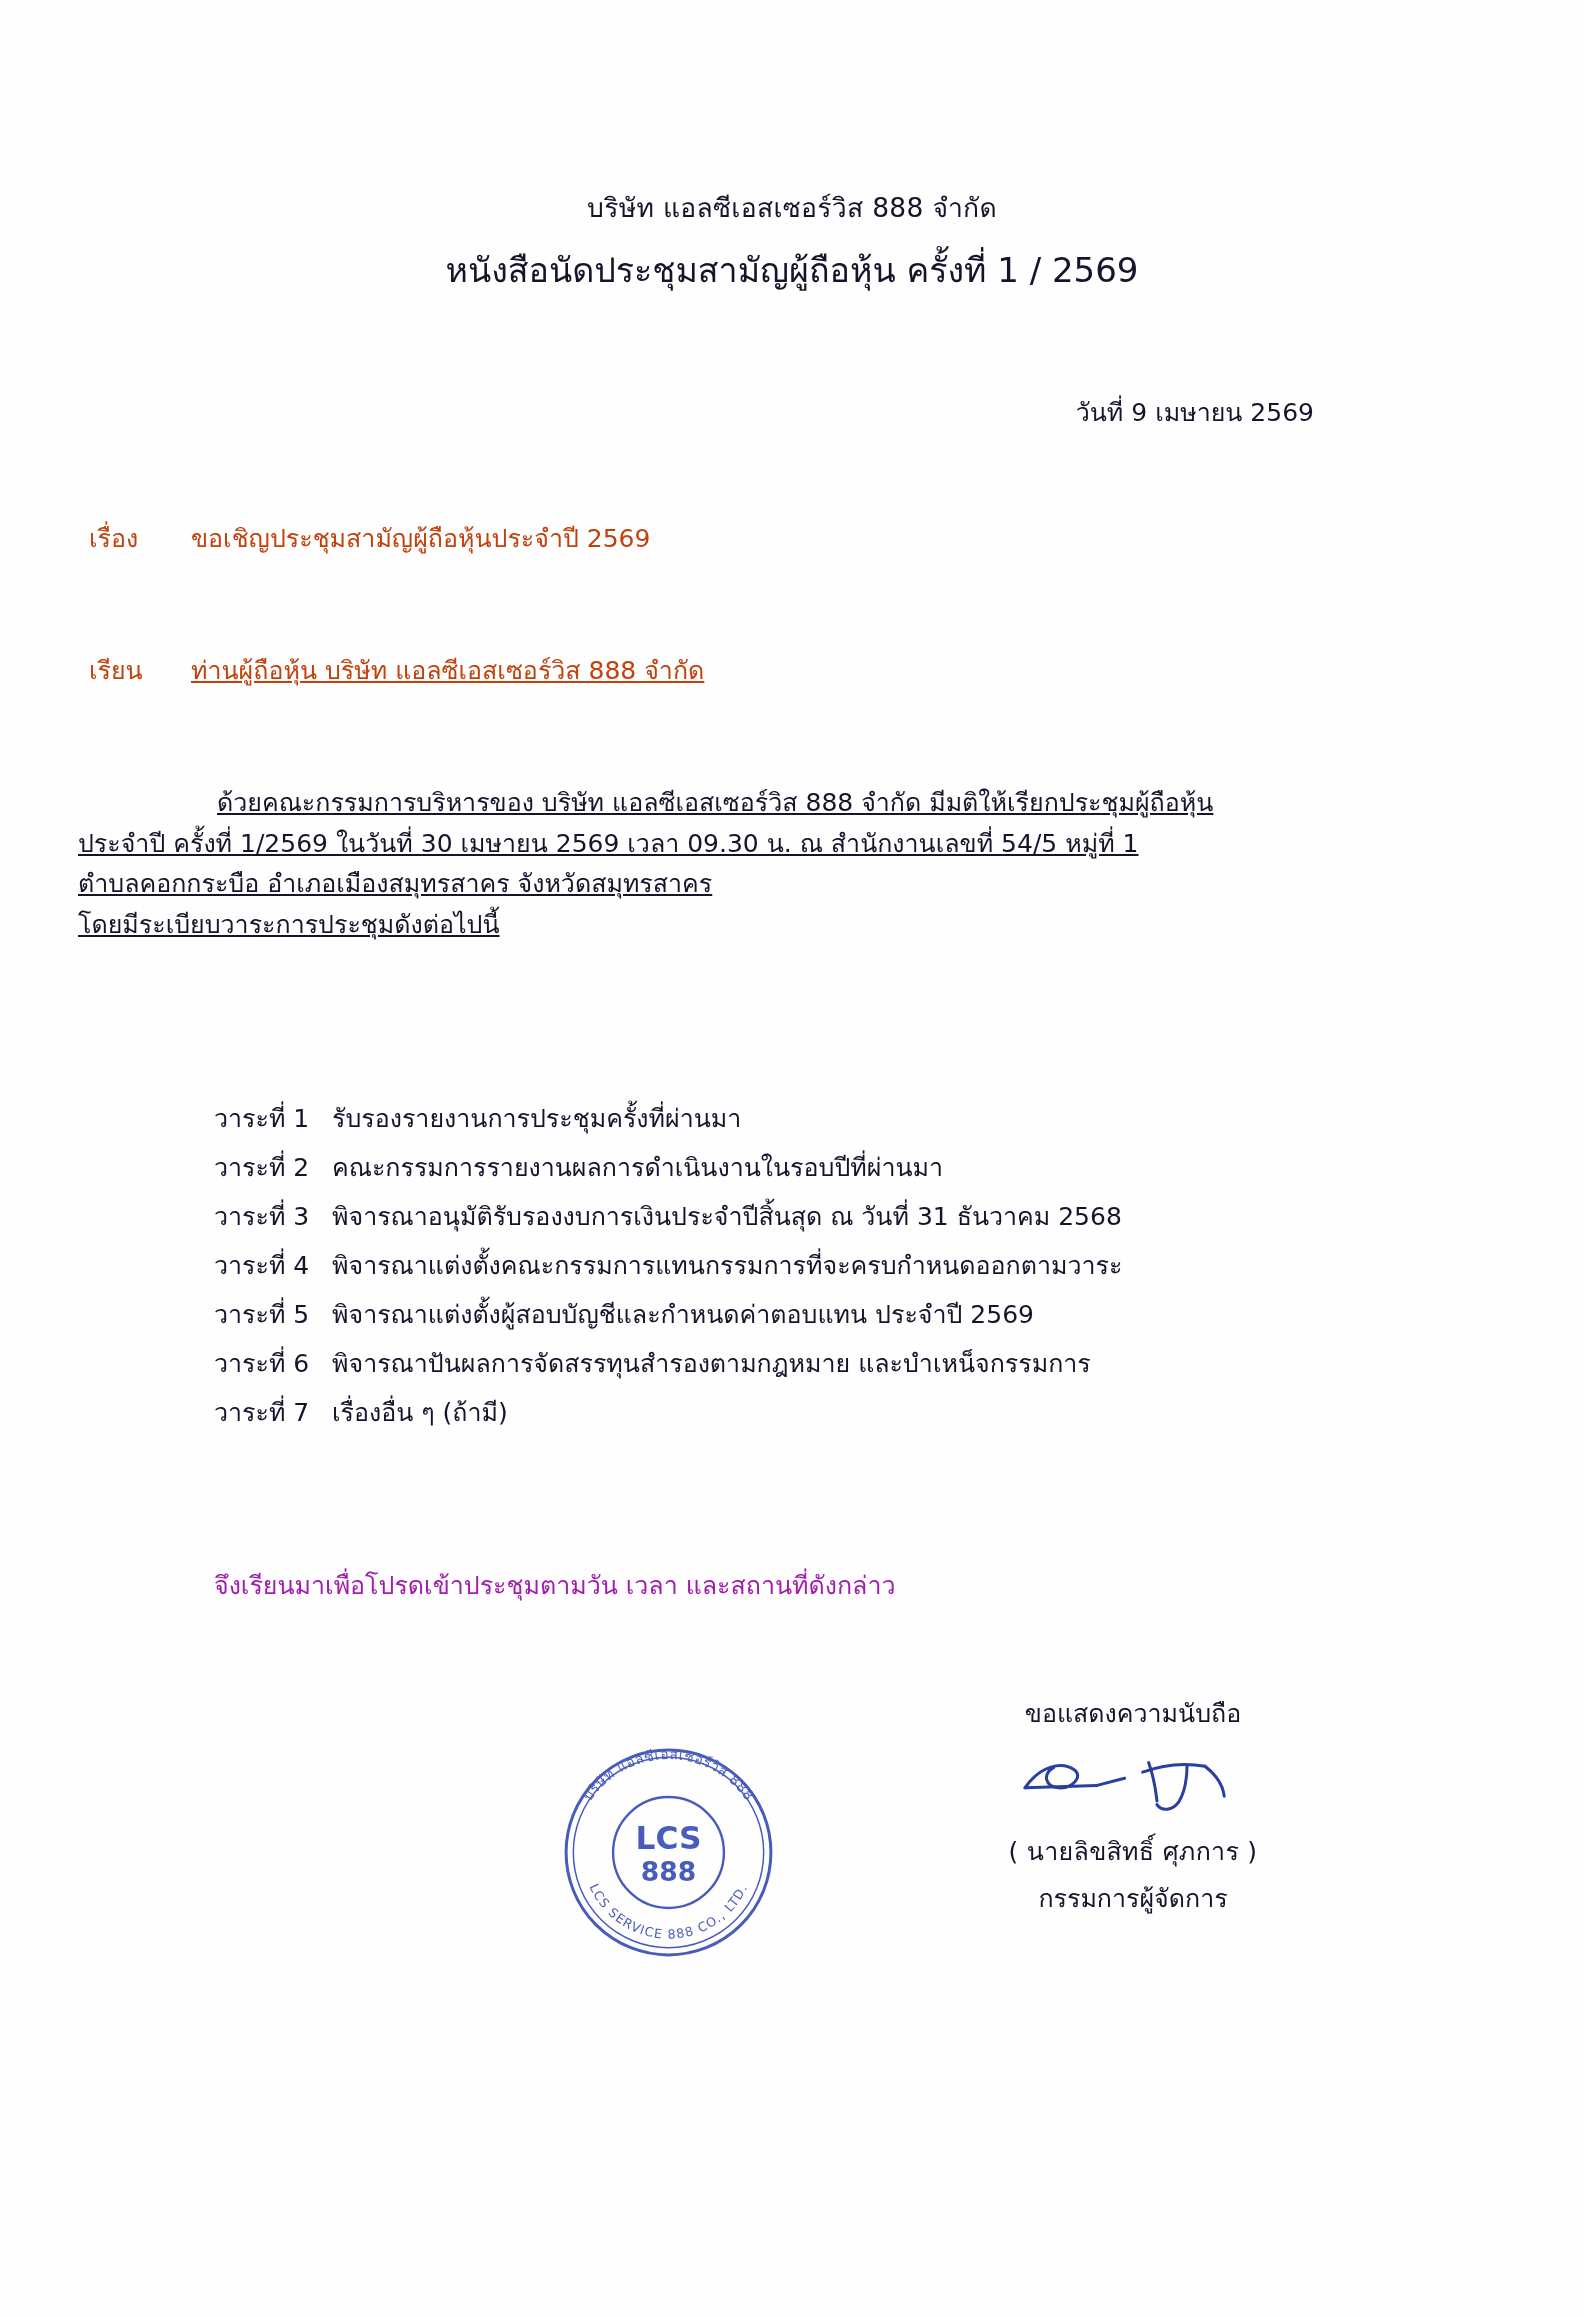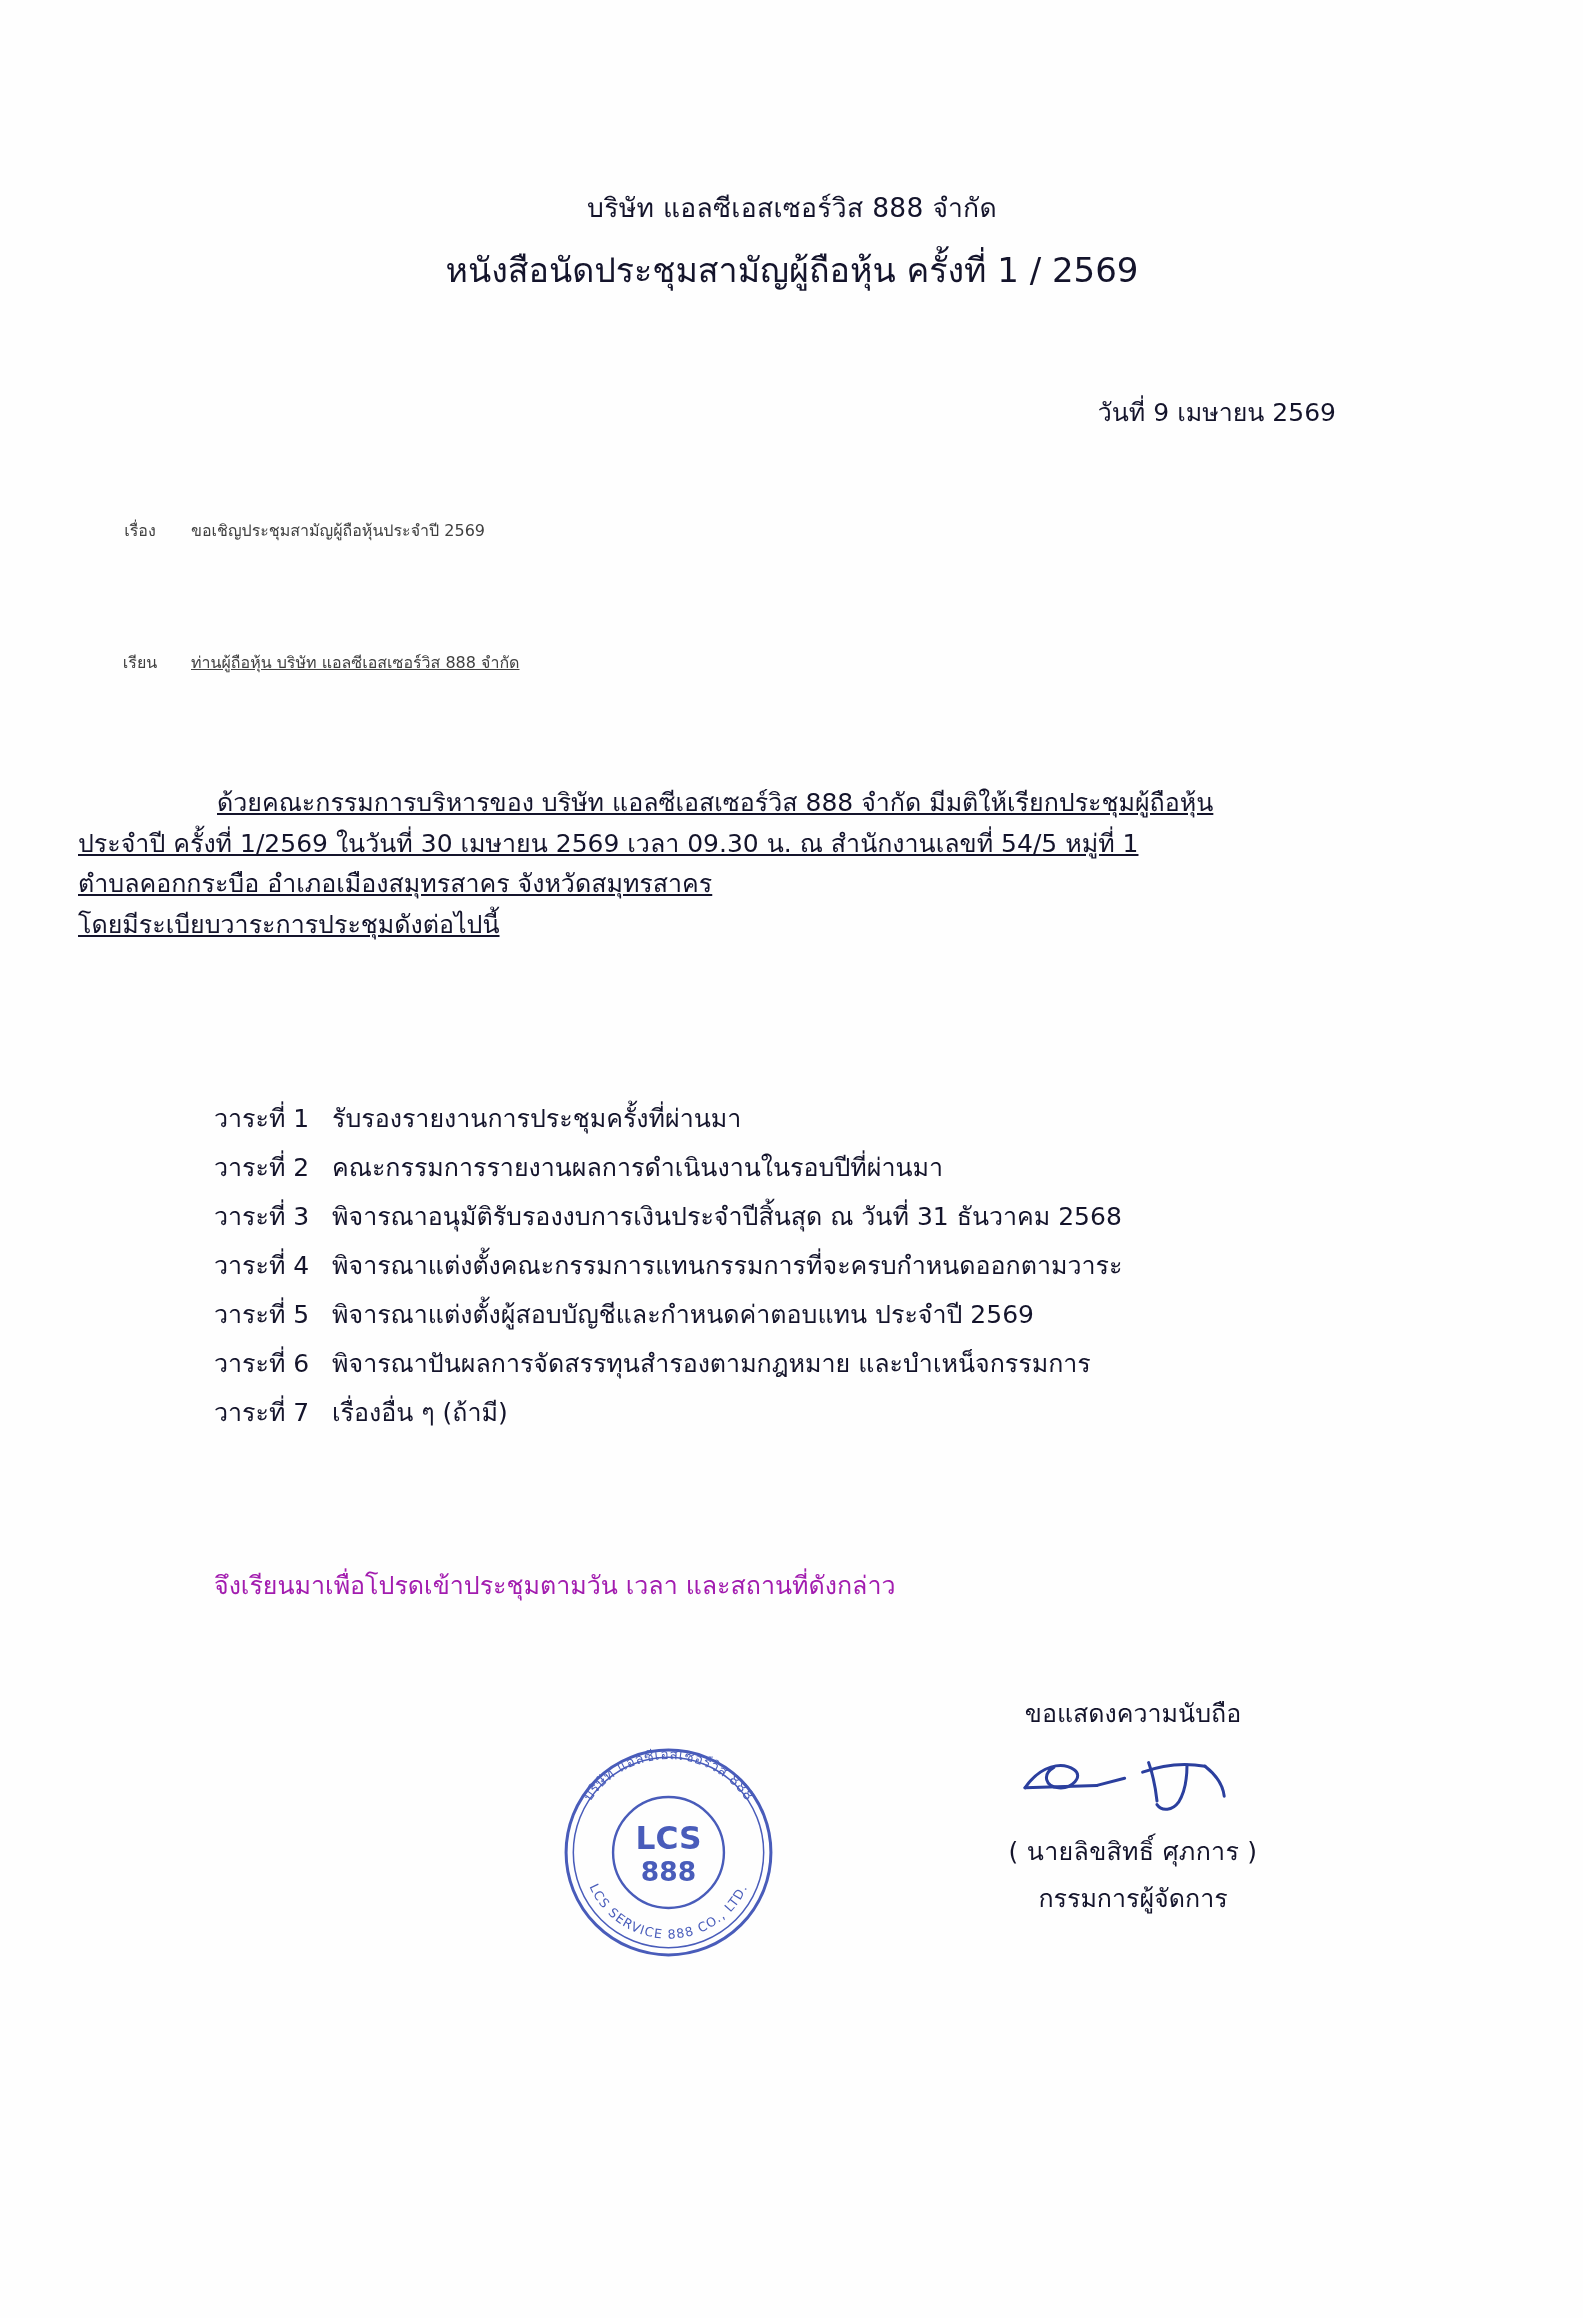--- a/index.html
+++ b/index.html
@@ -38,33 +38,32 @@
   .doc-subtitle {
     font-size: 34px;
     line-height: 1.6;
     margin-top: 13.3px;
     color: #14142b;
   }
   
   .date-line {
     position: absolute;
     top: 392px;
-    right: 248px;
+    right: 270px;
     font-size: 25px;
     color: #14142b;
     margin-left: 9px;
   }
   
   .field-row {
     position: absolute;
     left: 89px;
-    font-size: 16px;
-    color: #404040;
+    font-size: 25px;
+    color: #c2410c;
     white-space: nowrap;
-    text-align: center;
   }
   .field-row .field-label {
     display: inline-block;
     width: 102px;
   }
   .row-subject { top: 518px; }
   .row-to { top: 650px; text-decoration: underline; }
 
   
   .body-block {

